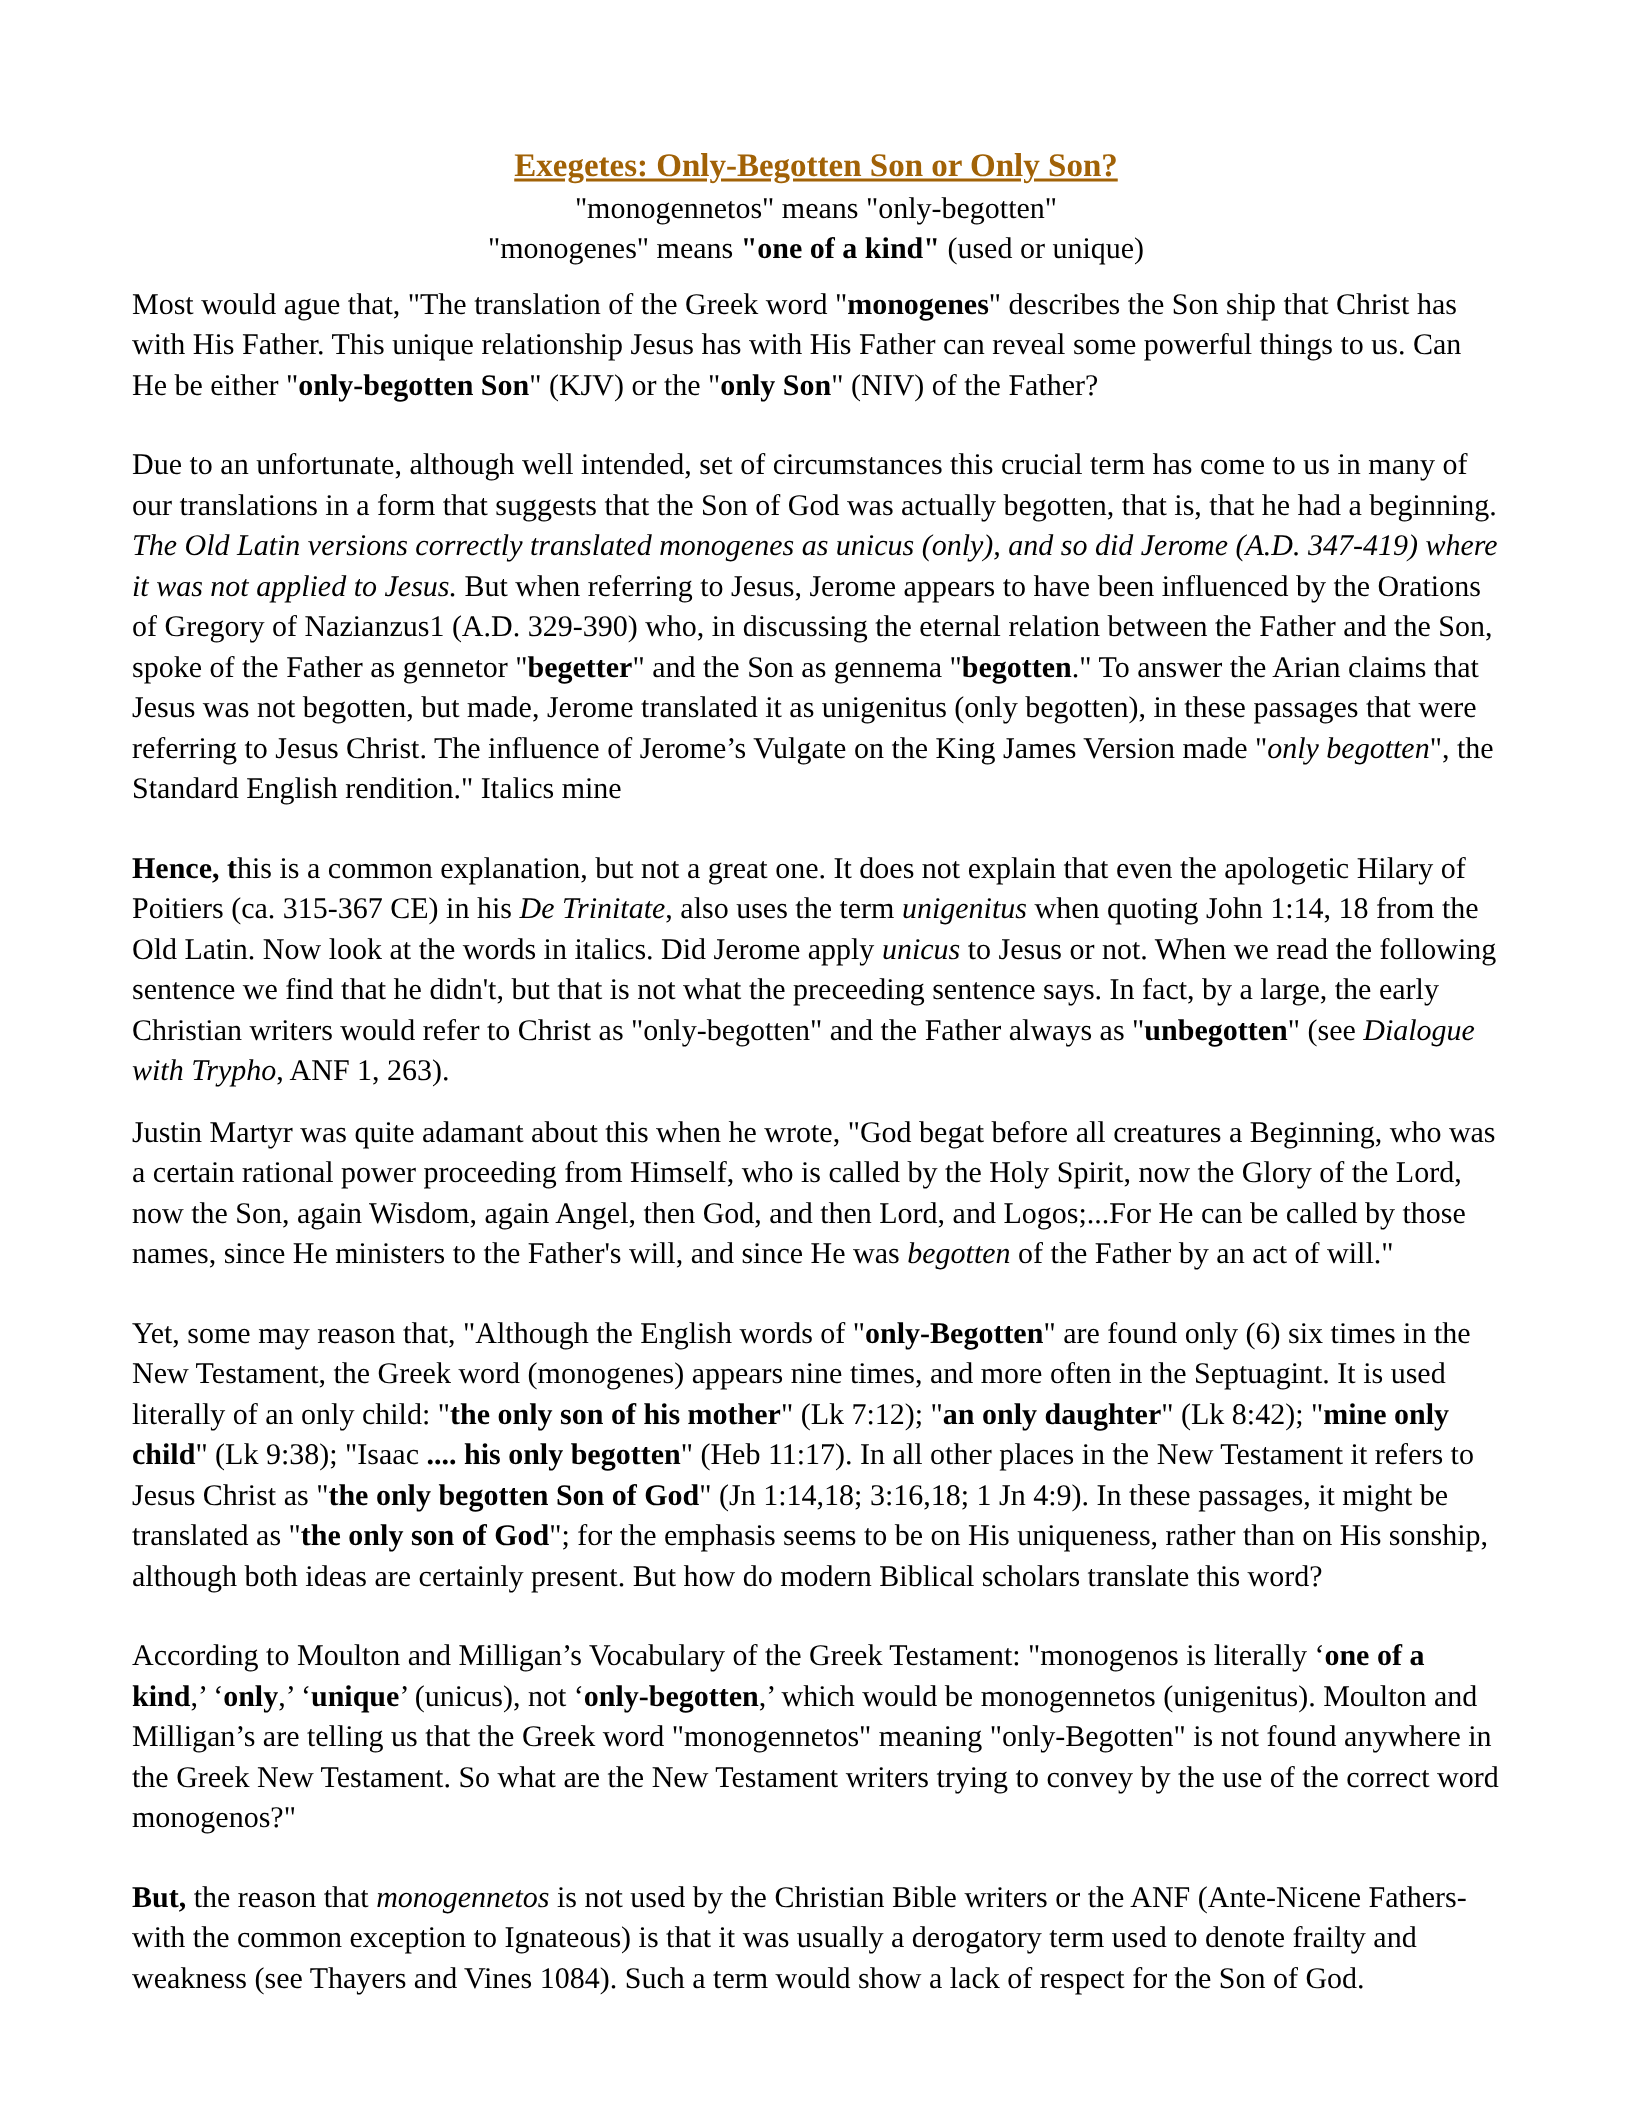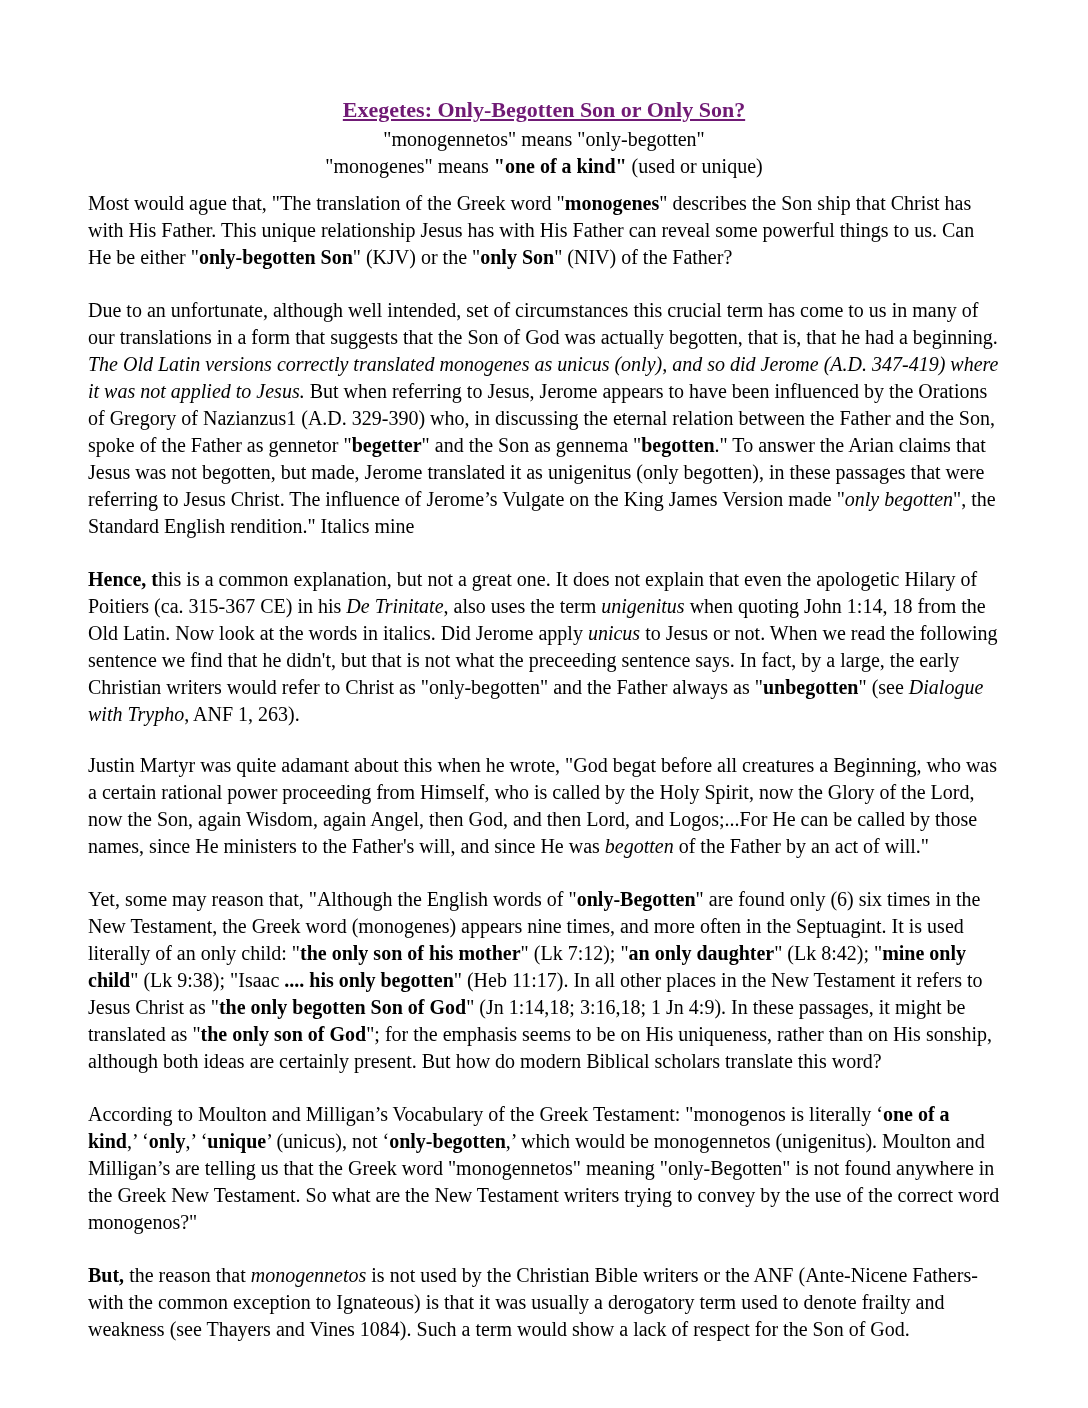--- a/index.html
+++ b/index.html
@@ -24,33 +24,33 @@
     text-align: center;
     margin: 0 0 10px 0;
   }
   .title-line {
     font-size: 22px;
     line-height: 28px;
     font-weight: bold;
     margin: 0 0 2px 0;
   }
   .title-link {
-    color: #701a75;
+    color: #a16207;
     text-decoration: underline;
     cursor: pointer;
   }
   .subtitle-line {
     margin: 0;
   }
   p.para {
     margin: 0 0 26px 0;
     text-align: left;
   }
   p.para.tight {
-    margin-bottom: 24px;
+    margin-bottom: 14px;
   }
   span.b { font-weight: bold; }
   span.i { font-style: italic; }
   span.r { font-weight: normal; font-style: normal; }
 </style>
 </head>
 <body>
 
 <div class="page">
   <div class="header">

